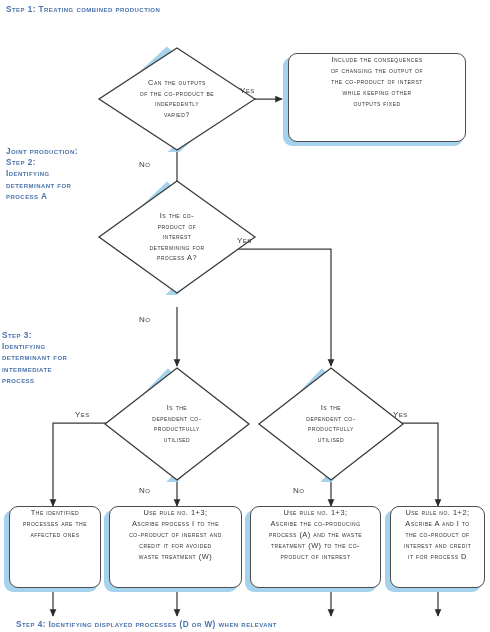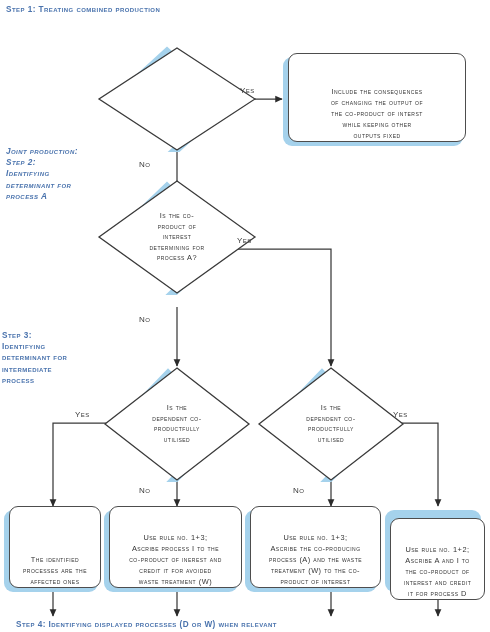--- a/index.html
+++ b/index.html
@@ -61,21 +61,21 @@
   }
 
   
   .pbox {
     position: absolute;
     box-sizing: border-box;
     background: #ffffff;
     border: 1.3px solid #4d4d4d;
     border-radius: 9px;
     display: flex;
-    align-items: flex-end;
+    align-items: flex-start;
     justify-content: center;
     z-index: 3;
   }
   .pbox-shadow {
     position: absolute;
     background: #a5d2ec;
     border-radius: 9px;
     z-index: 2;
   }
   .pbox .b-text {
@@ -131,39 +131,43 @@
 
       <path d="M53,592 L53,616"></path>
       <path d="M177,592 L177,616"></path>
       <path d="M331,592 L331,616"></path>
       <path d="M438,592 L438,616"></path>
     </g>
   </svg>
 
   <div class="step-label" style="left:6px; top:4px;">Step 1: Treating combined production</div>
 
-  <div class="step-label" style="left:6px; top:146px;font-style:italic;">Joint production:
+  <div class="step-label" style="left:6px; top:146px;">Joint production:
 Step 2:
 Identifying
 determinant for
 process A</div>
 
   <div class="step-label" style="left:2px; top:330px;">Step 3:
 Identifying
 determinant for
 intermediate
 process</div>
 
   <div class="step-label" style="left:6px; top:619px;margin-left:10px;">Step 4: Identifying displayed processes (D or W) when relevant</div>
 
   <div class="diamond" style="left:97px; top:46px; width:160px; height:106px;">
     <svg class="d-shape" viewBox="0 0 160 106" xmlns="http://www.w3.org/2000/svg">
       <path d="M12,59 L70,6 L128,59 L70,112" fill="none" stroke="#a5d2ec" stroke-width="8"></path>
       <path d="M80,2 L158,53 L80,104 L2,53 Z" fill="#ffffff" stroke="#3a3a3a" stroke-width="1.3"></path>
     </svg>
+    <div class="d-text">Can the outputs
+of the co-product be
+indepedently
+varied?</div>
   </div>
   <div class="edge-label" style="left:240px; top:86px;">Yes</div>
   <div class="edge-label" style="left:139px; top:160px;">No</div>
 
   <div class="pbox-shadow" style="left:283px; top:57px; width:180px; height:89px;"></div>
   <div class="pbox" style="left:288px; top:53px; width:178px; height:89px;">
     <div class="b-text">Include the consequences
 of changing the output of
 the co-product of interst
 while keeping other
@@ -229,21 +233,21 @@
   <div class="pbox-shadow" style="left:245px; top:510px; width:132px; height:82px;"></div>
   <div class="pbox" style="left:250px; top:506px; width:131px; height:82px;">
     <div class="b-text">Use rule no. 1+3;
 Ascribe the co-producing
 process (A) and the waste
 treatment (W) to the co-
 product of interest</div>
   </div>
 
   <div class="pbox-shadow" style="left:385px; top:510px; width:96px; height:82px;"></div>
-  <div class="pbox" style="left:390px; top:506px; width:95px; height:82px;margin-top:12px;">
+  <div class="pbox" style="left:390px; top:506px; width:95px; height:82px;">
     <div class="b-text">Use rule no. 1+2;
 Ascribe A and I to
 the co-product of
 interest and credit
 it for process D</div>
   </div>
 
 </div>
 
 </body></html>

